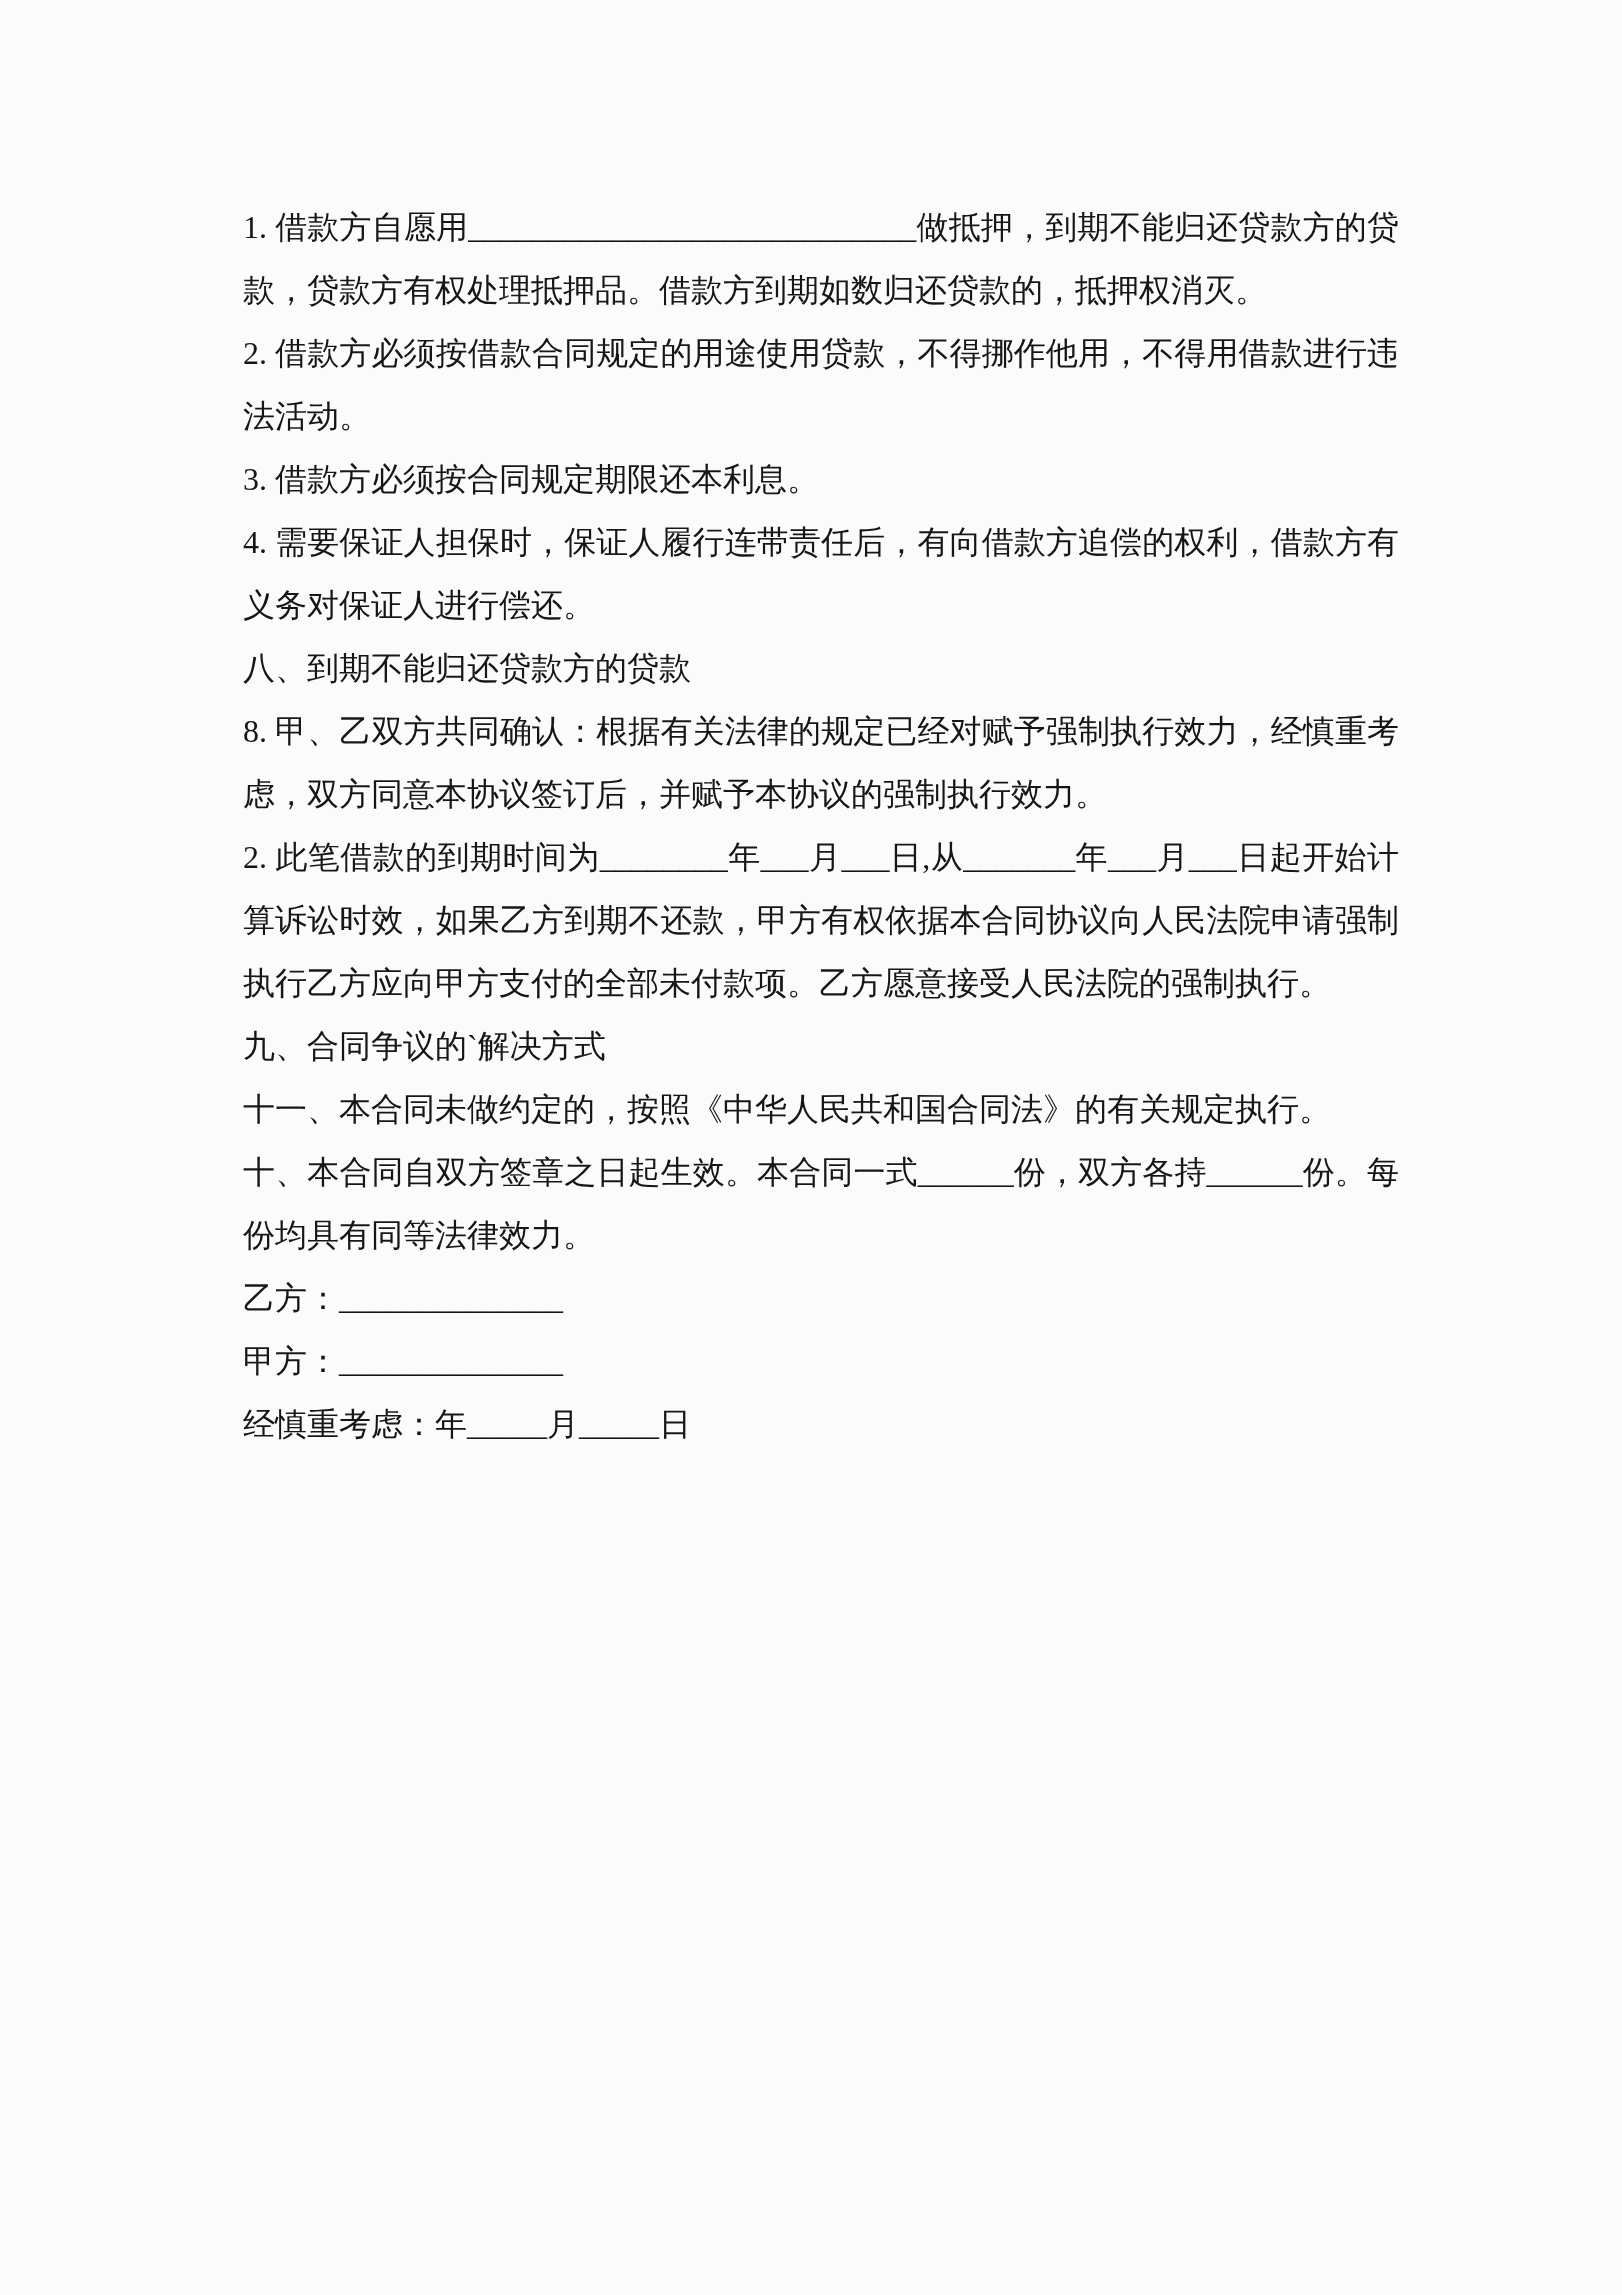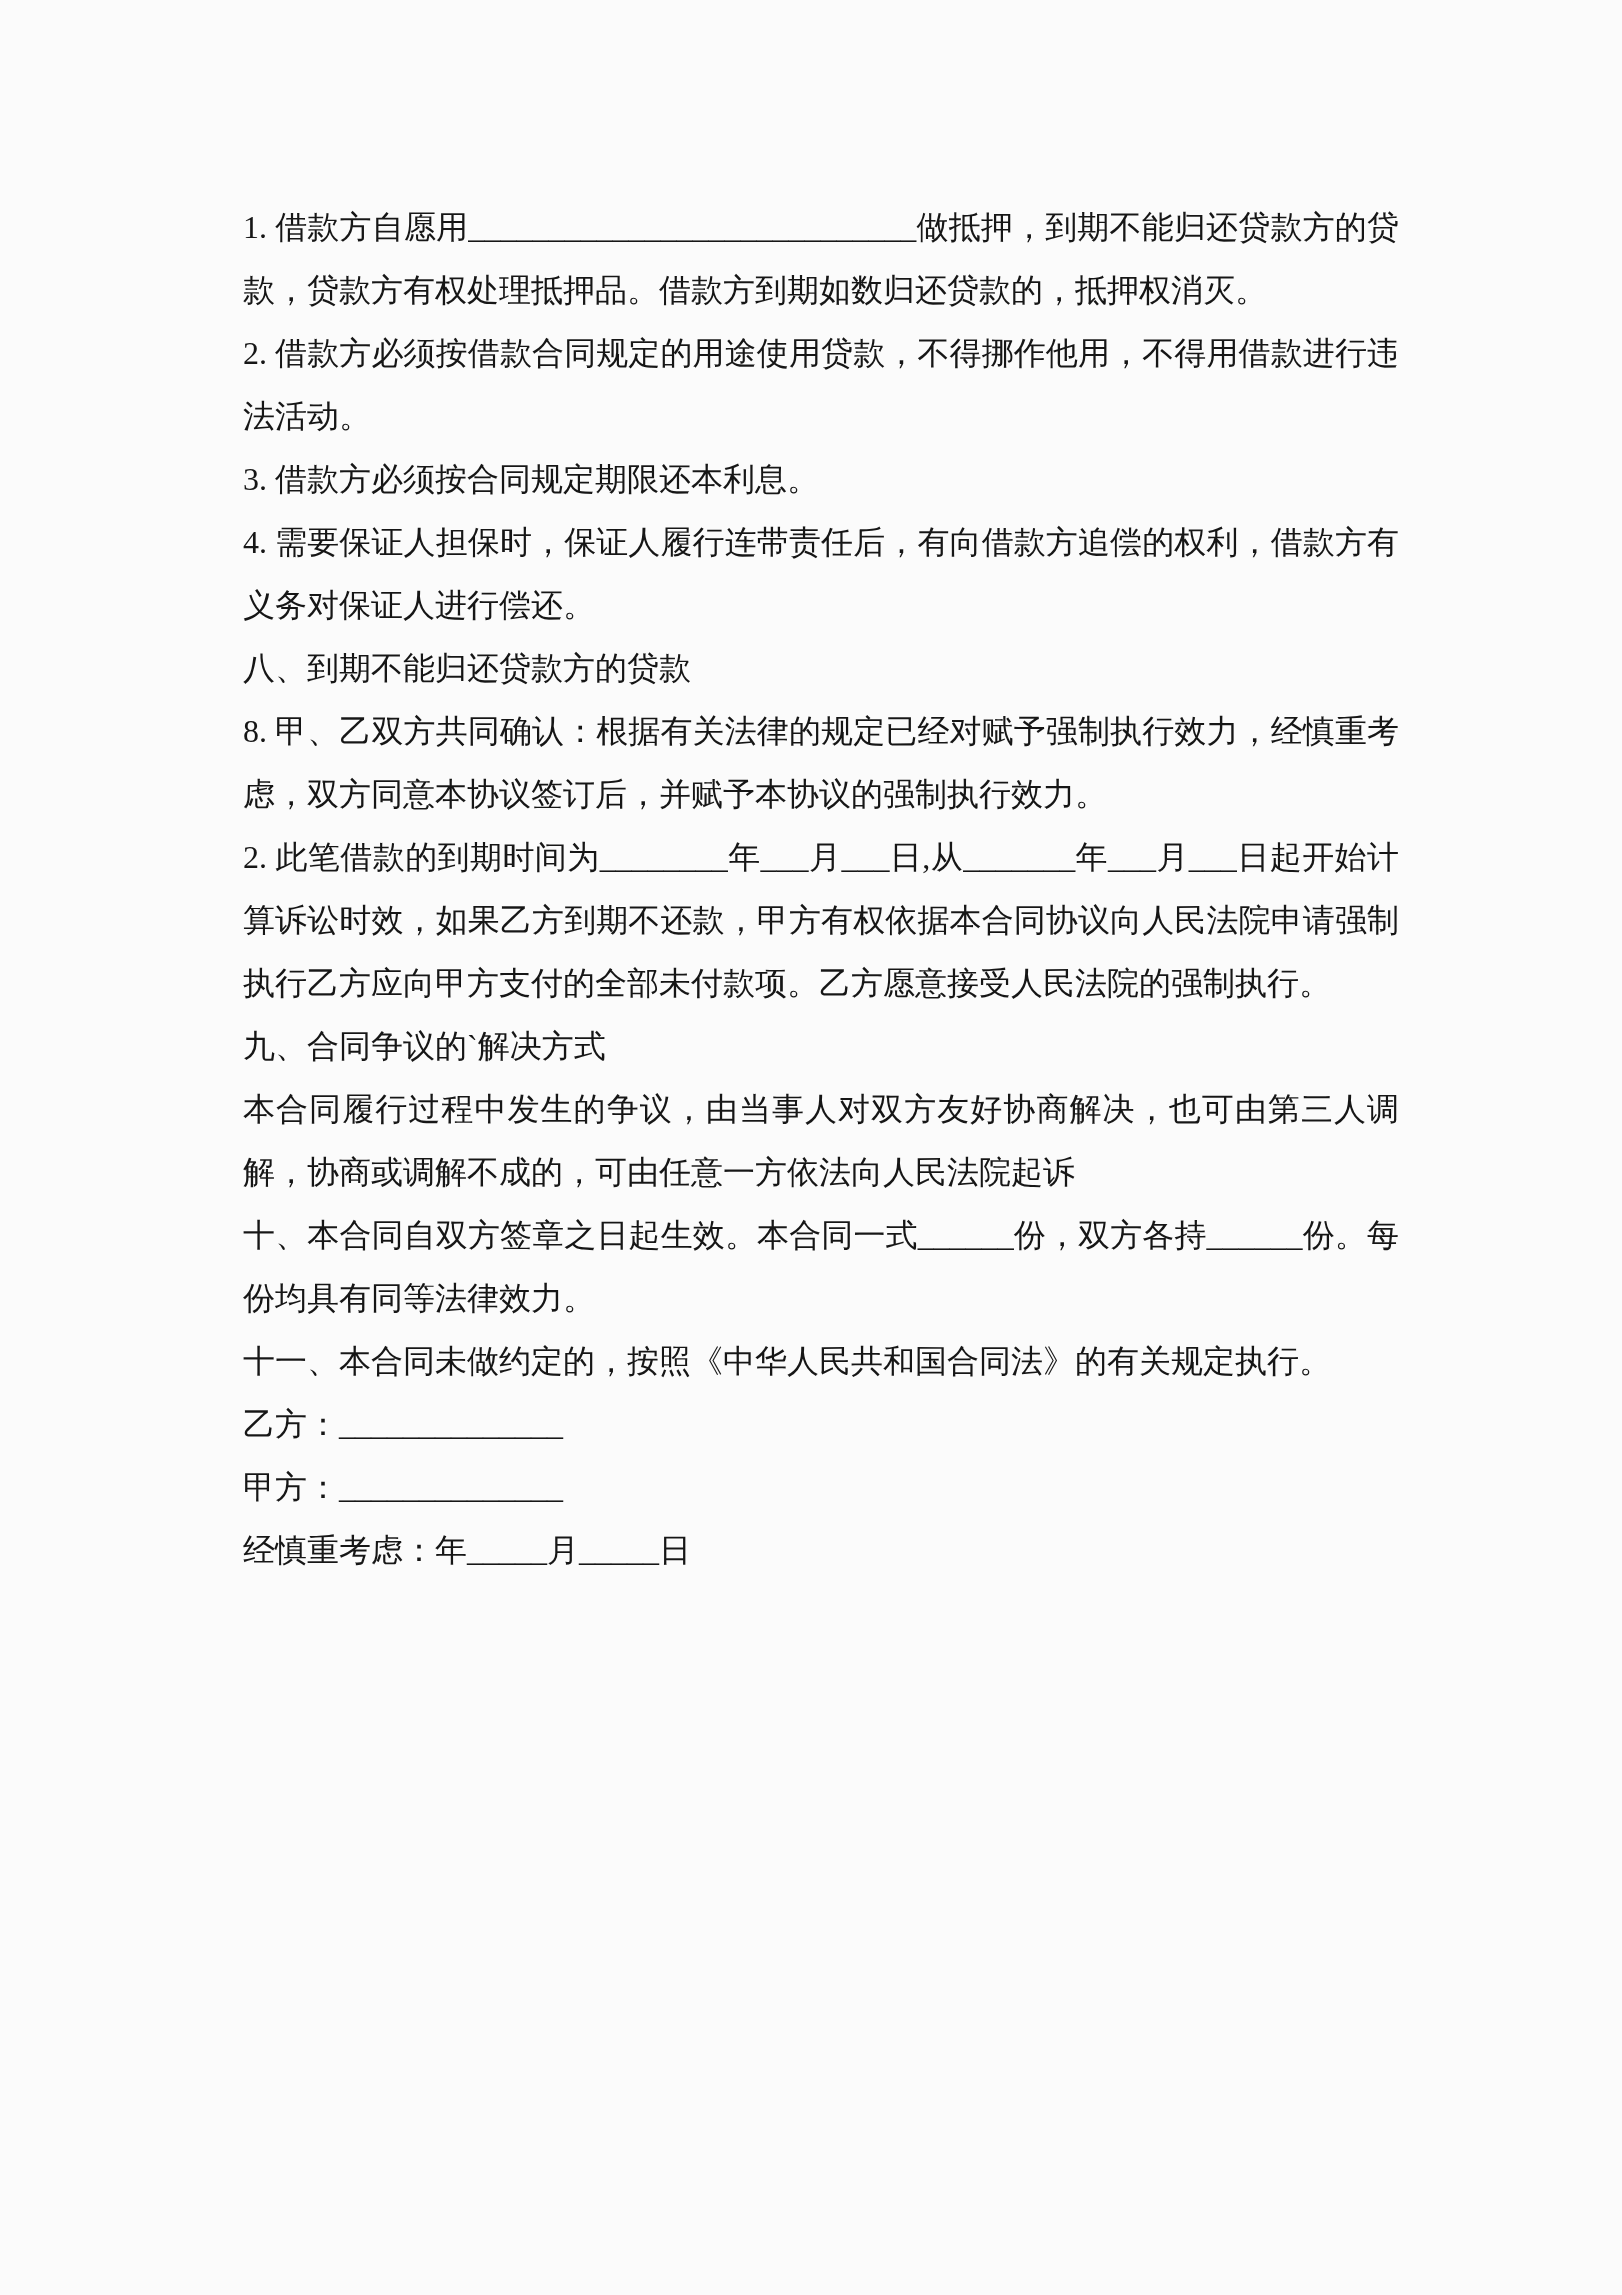--- a/index.html
+++ b/index.html
@@ -41,21 +41,20 @@
 <div class="page">
   <div class="content">
     <p class="para">1. 借款方自愿用____________________________做抵押，到期不能归还贷款方的贷款，贷款方有权处理抵押品。借款方到期如数归还贷款的，抵押权消灭。</p>
     <p class="para">2. 借款方必须按借款合同规定的用途使用贷款，不得挪作他用，不得用借款进行违法活动。</p>
     <p class="para">3. 借款方必须按合同规定期限还本利息。</p>
     <p class="para">4. 需要保证人担保时，保证人履行连带责任后，有向借款方追偿的权利，借款方有义务对保证人进行偿还。</p>
     <p class="para">八、到期不能归还贷款方的贷款</p>
     <p class="para">8. 甲、乙双方共同确认：根据有关法律的规定已经对赋予强制执行效力，经慎重考虑，双方同意本协议签订后，并赋予本协议的强制执行效力。</p>
     <p class="para">2. 此笔借款的到期时间为________年___月___日,从_______年___月___日起开始计算诉讼时效，如果乙方到期不还款，甲方有权依据本合同协议向人民法院申请强制执行乙方应向甲方支付的全部未付款项。乙方愿意接受人民法院的强制执行。</p>
     <p class="para">九、合同争议的`解决方式</p>
-    <p class="para">本合同履行过程中发生的争议，由当事人对双方友好协商解决，也可由第三人调解，协商或调解不成的，可由任意一方依法向人民法院起诉</p>
+    <p class="para">十一、本合同未做约定的，按照《中华人民共和国合同法》的有关规定执行。</p>
     <p class="para">十、本合同自双方签章之日起生效。本合同一式______份，双方各持______份。每份均具有同等法律效力。</p>
-    <p class="para">十一、本合同未做约定的，按照《中华人民共和国合同法》的有关规定执行。</p>
     <p class="para">乙方：______________</p>
     <p class="para">甲方：______________</p>
     <p class="para">经慎重考虑：年_____月_____日</p>
   </div>
 </div>
 
 
 </body></html>

